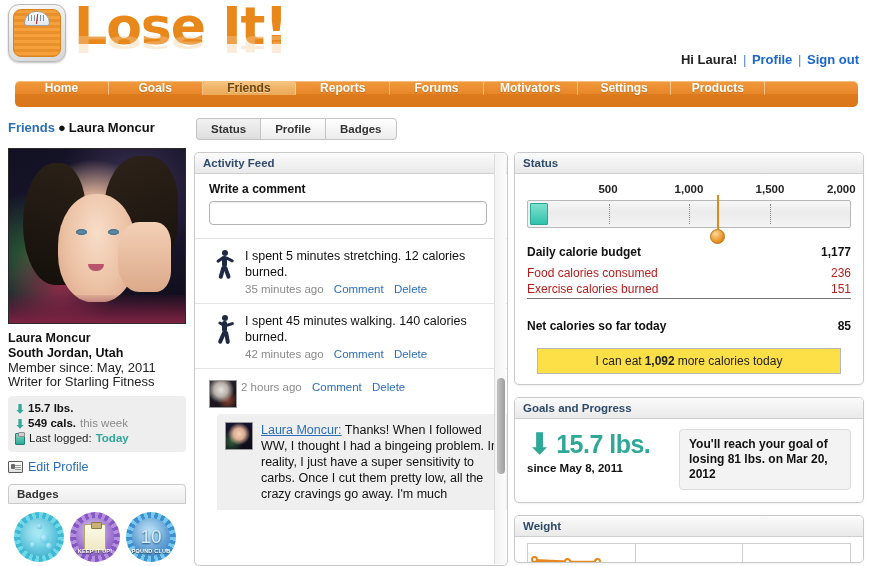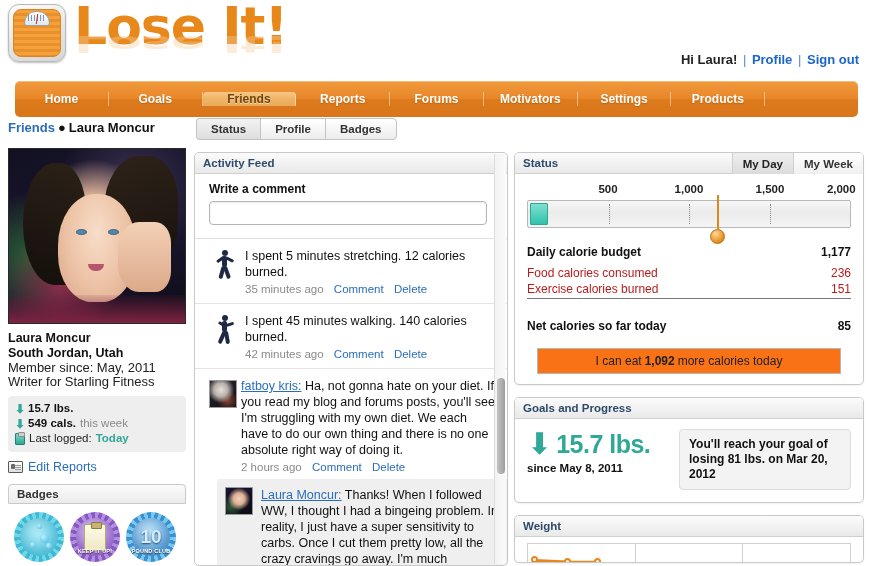--- a/index.html
+++ b/index.html
@@ -62,24 +62,24 @@
   }
   .user-bar {
     position: absolute; right: 14px; top: 52px;
     font-size: 13px; font-weight: bold; color: #222;
   }
   .user-bar a { color: #1a66cc; text-decoration: none; }
   .user-bar .sep { color: #5588cc; font-weight: normal; padding: 0 2px; }
 
   
   .nav {
-    position: absolute; left: 15px; top: 81px; width: 843px; height: 36px;
+    position: absolute; left: 15px; top: 81px; width: 843px; height: 26px;
     background: linear-gradient(180deg,#f09a3c 0%,#e8872a 48%,#dd7a1c 52%,#d9761a 100%);
     border-radius: 5px;
-    display: flex; align-items: center;
+    display: flex; align-items: flex-start;
     box-shadow: inset 0 1px 0 rgba(255,255,255,.35);
   }
   .nav-item {
     flex: 1 1 0; display: flex; align-items: center; justify-content: center;
     color: #fff; font-size: 12px; font-weight: bold;
     border-right: 1px solid rgba(255,255,255,.45);
     text-shadow: 0 1px 1px rgba(140,70,0,.4);
     cursor: pointer;
   }
   .nav-item:first-child { border-radius: 5px 0 0 5px; }
@@ -212,21 +212,21 @@
     background: radial-gradient(circle at 38% 30%, #ffffff55, transparent 60%), var(--core);
     display: flex; align-items: center; justify-content: center;
     overflow: hidden;
   }
   .badge-label {
     position: absolute; left: -2px; right: -2px; bottom: 8px;
     font-size: 5.5px; font-weight: bold; color: #fff; text-align: center;
     text-shadow: 0 1px 1px rgba(0,0,0,.6);
     letter-spacing: .2px;
   }
-  .badge-num { font-size: 19px; font-weight: bold; color: #d6ecfb; text-shadow: 0 1px 2px #1a4a75; }
+  .badge-num { font-size: 19px; font-weight: normal; color: #d6ecfb; text-shadow: 0 1px 2px #1a4a75; }
   .net-dot { position:absolute; width:9px; height:9px; border-radius:50%; background:radial-gradient(circle at 35% 30%,#bdf0ff,#3fb9d8); }
   .clipboard-badge {
     width: 22px; height: 27px; background: linear-gradient(180deg,#fdfbe8,#efe7c4);
     border: 1px solid #b9a86c; border-radius: 2px; position: relative;
   }
   .clipboard-badge::before { content:""; position:absolute; left:6px; top:-3px; width:9px; height:5px; background:#c9b273; border:1px solid #8d7a42; border-radius:1px; }
 
   
   .center-col { position: absolute; left: 194px; top: 152px; width: 314px; height: 414px; }
   .feed-panel { height: 414px; overflow: hidden; position: relative; }
@@ -336,21 +336,21 @@
   .cal-table { margin-top: 16px; width: 100%; border-collapse: collapse; }
   .cal-table td { font-size: 12px; padding: 1px 0; }
   .cal-table td.val { text-align: right; }
   .cal-row-main td { font-weight: bold; color: #111; padding-bottom: 6px; }
   .cal-row-sub td { color: #b91c1c; }
   .cal-row-sub.underline td { border-bottom: 1px solid #777; padding-bottom: 2px; }
   .cal-row-net td { font-weight: bold; color: #111; padding-top: 20px; }
 
   .eat-box {
     margin: 14px 10px 0 10px; height: 26px;
-    border: 1px solid #b6b6b6; background: #f97316;
+    border: 1px solid #b6b6b6; background: #fde047;
     display: flex; align-items: center; justify-content: center;
     font-size: 12px; color: #222;
   }
   .eat-box b { margin: 0 3px; }
 
   .goals-panel { margin-top: 12px; }
   .goals-body { padding: 10px 12px 12px 12px; display: flex; align-items: flex-start; }
   .goal-left { width: 152px; flex: none; }
   .goal-big { display: flex; align-items: center; }
   .goal-arrow { color: #2fa898; font-size: 30px; line-height: 1; margin-right: 4px; }
@@ -448,21 +448,21 @@
       </div>
       <div class="stat-row">
         <span class="clip-icon"></span>
         <span>Last logged:</span>
         <span class="stat-teal" style="margin-left:4px">Today</span>
       </div>
     </div>
 
     <div class="edit-row">
       <span class="card-icon"></span>
-      <a href="#" class="edit-link">Edit Reports</a>
+      <a href="#" class="edit-link">Edit Profile</a>
     </div>
 
     <div class="badges-panel">
       <div class="badges-head">Badges</div>
       <div class="badges-body">
         <div class="badge">
           <div class="badge-star" style="--b1:#6fd8e8;--b2:#3fb8d4"></div>
           <div class="badge-core" style="--core: radial-gradient(circle at 50% 45%, #8fe6f5, #3aa9c9)">
             <div class="net-dot" style="left:20px;top:16px"></div>
             <div class="net-dot" style="left:10px;top:24px;width:6px;height:6px"></div>
@@ -538,21 +538,20 @@
               <a href="#">Delete</a>
             </div>
           </div>
         </div>
 
         <div class="feed-item" style="border-bottom:none; padding-bottom:4px">
           <div class="feed-icon-col" style="width:36px">
             <div class="mini-avatar kris"></div>
           </div>
           <div class="feed-text-col">
-            <div class="feed-msg"><a href="#" class="cmt-name">fatboy kris:</a> <span>Ha, not gonna hate on your diet. If you read my blog and forums posts, you'll see I'm struggling with my own diet. We each have to do our own thing and there is no one absolute right way of doing it.</span></div>
             <div class="feed-meta">
               <span>2 hours ago</span>
               <a href="#">Comment</a>
               <a href="#">Delete</a>
             </div>
           </div>
         </div>
 
         <div class="comment-nested">
           <div class="mini-avatar laura"></div>
@@ -565,24 +564,20 @@
       <div class="scrollbar">
         <div class="scroll-thumb"></div>
       </div>
     </div>
   </div>
 
   <div class="right-col">
 
     <div class="panel status-panel">
       <div class="panel-head">Status</div>
-      <div class="status-tabs">
-        <div class="status-tab active">My Day</div>
-        <div class="status-tab">My Week</div>
-      </div>
       <div class="status-body">
         <div class="gauge-labels">
           <span class="gauge-lbl" style="left:25%">500</span>
           <span class="gauge-lbl" style="left:50%">1,000</span>
           <span class="gauge-lbl" style="left:75%">1,500</span>
           <span class="gauge-lbl" style="left:97%">2,000</span>
         </div>
         <div class="gauge-track">
           <div class="gauge-fill" style="width:18px"></div>
           <div class="gauge-tick" style="left:25%"></div>

